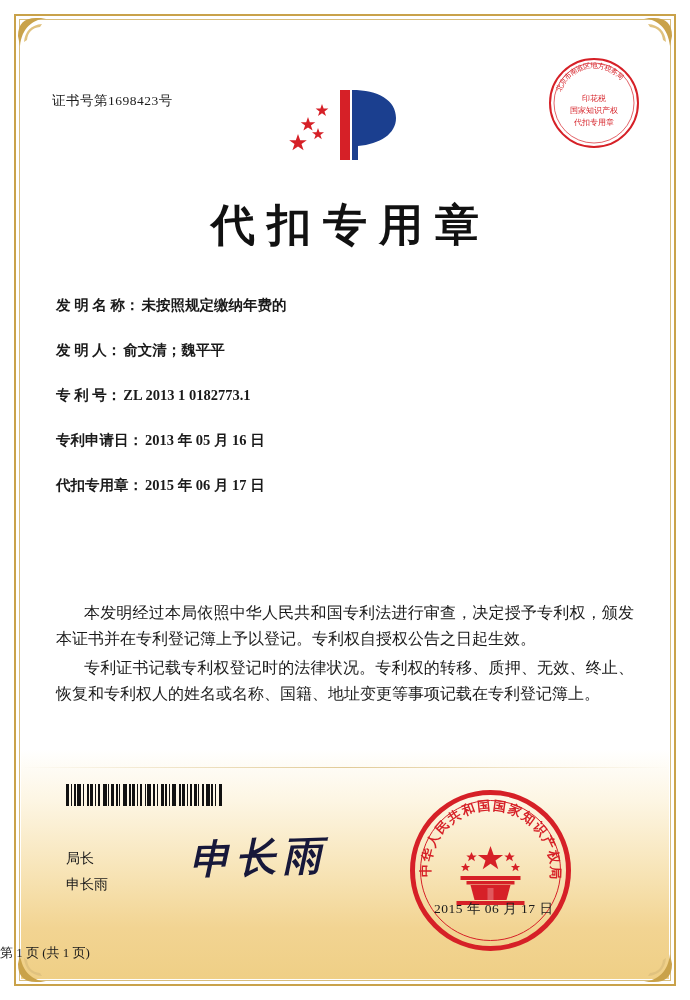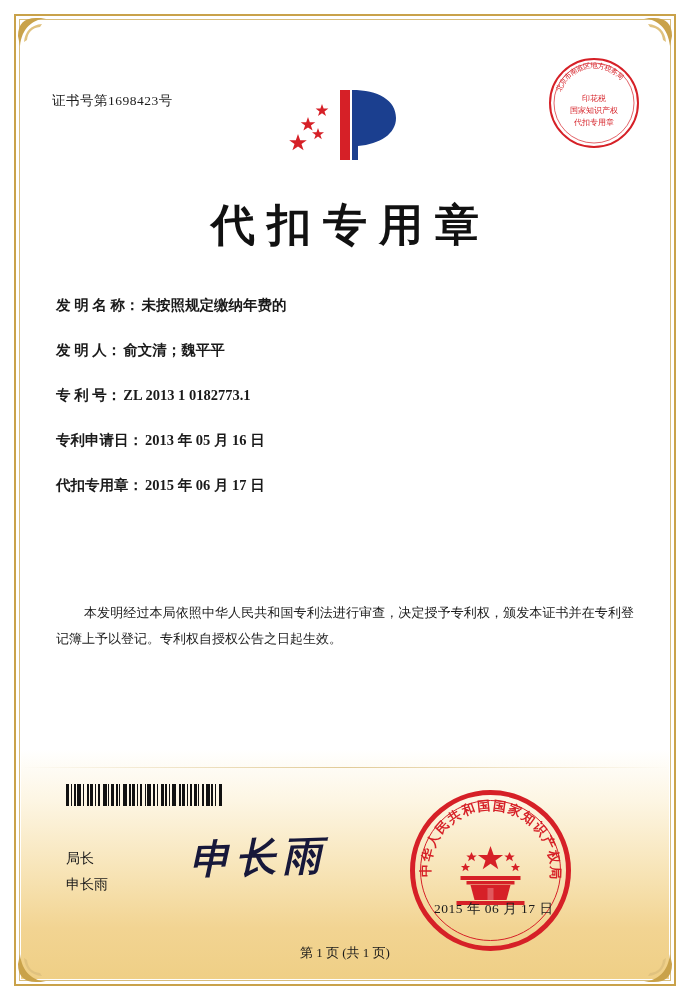--- a/index.html
+++ b/index.html
@@ -141,21 +141,21 @@
     color: #1a1a1a;
     font-size: 14.5px;
     margin-left: 2px;
   }
 
   .paragraphs {
     position: absolute;
     left: 56px;
     top: 600px;
     width: 578px;
-    font-size: 13px;
+    font-size: 16px;
     line-height: 26px;
     text-align: justify;
   }
   .paragraphs p {
     margin: 0 0 3px 0;
     text-indent: 28px;
   }
 
   
   .barcode {
@@ -217,21 +217,21 @@
     top: 900px;
     font-size: 13.5px;
     color: #1a1a1a;
     letter-spacing: 0.5px;
   }
 
   .page-footer {
     position: absolute;
     left: 0; right: 0;
     bottom: 38px;
-    text-align: center;
+    text-align: left;
     font-size: 13px;
     color: #1a1a1a;
   }
 
   .red { fill: #d62027; }
 </style>
 </head>
 <body>
 
 <div class="certificate">
@@ -333,20 +333,21 @@
         <span class="field-value">2013 年 05 月 16 日</span>
       </div>
       <div class="field-row">
         <span class="field-label">代扣专用章：</span>
         <span class="field-value">2015 年 06 月 17 日</span>
       </div>
     </div>
 
     <div class="paragraphs">
       <p>本发明经过本局依照中华人民共和国专利法进行审查，决定授予专利权，颁发本证书并在专利登记簿上予以登记。专利权自授权公告之日起生效。</p>
+      <p>专利证书记载专利权登记时的法律状况。专利权的转移、质押、无效、终止、恢复和专利权人的姓名或名称、国籍、地址变更等事项记载在专利登记簿上。</p>
     </div>
 
     <div class="barcode">
       <i style="width:3px"></i>
         <i style="width:2px;background:transparent"></i>
       <i style="width:1px"></i>
         <i style="width:2px;background:transparent"></i>
       <i style="width:2px"></i>
         <i style="width:1px;background:transparent"></i>
       <i style="width:4px"></i>

